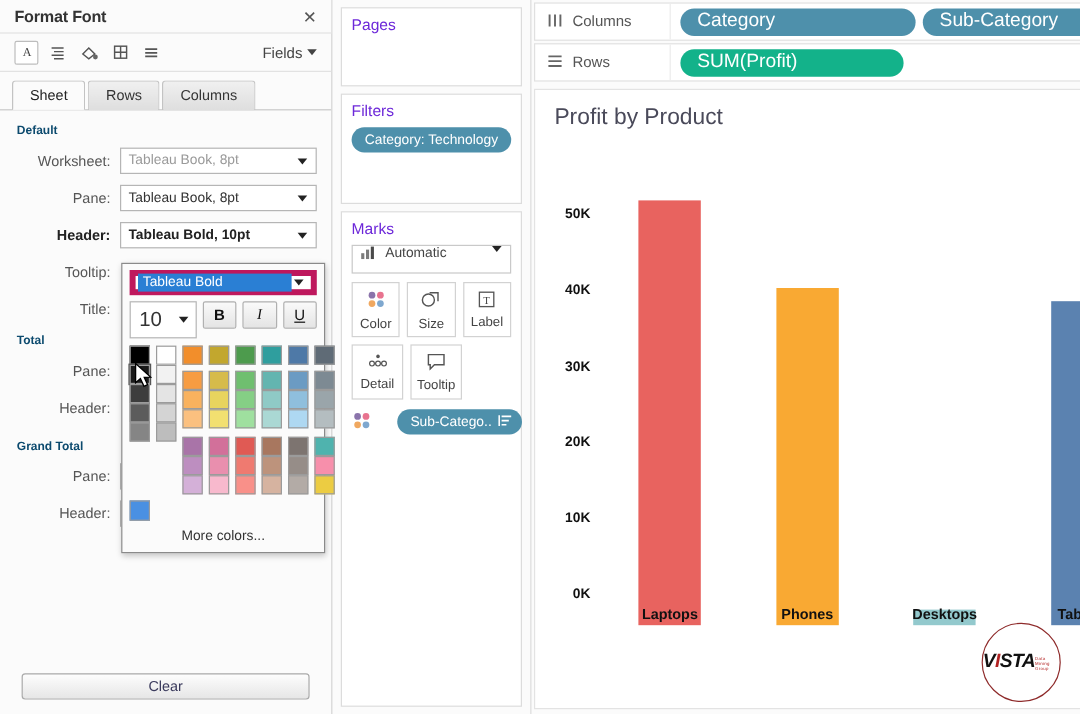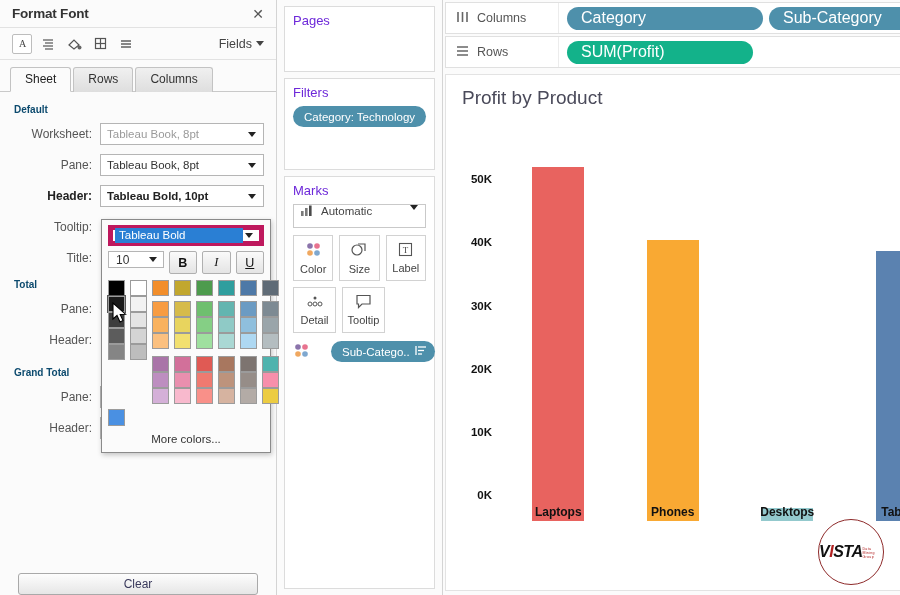--- a/index.html
+++ b/index.html
@@ -63,21 +63,21 @@
     flex:1; height:22px; background:#fff; border:1px solid #b5b5b5;
     display:flex; align-items:center; padding:0 4px 0 6px;
     font-size:11.5px; color:#333;
   }
   .combo .val { flex:1; overflow:hidden; white-space:nowrap; }
   .combo.dim .val { color:#9a9a9a; }
   .combo .val.bold { font-weight:bold; color:#222; }
   .caret { width:0;height:0;border-left:4px solid transparent;border-right:4px solid transparent;border-top:5px solid #222; margin-right:3px;}
 
   .clear-btn {
-    position:absolute; left:18px; bottom:0; width:240px; height:22px;
+    position:absolute; left:18px; bottom:12px; width:240px; height:22px;
     border:1px solid #a9a9a9; border-radius:3px;
     background:linear-gradient(#fdfdfd,#e6e6e6);
     font-size:12px; color:#3a3a5c; display:flex;align-items:center;justify-content:center;
   }
 
   
   .font-popup {
     position:absolute; left:101px; top:219px; width:170px;
     background:#fbfbfb; border:1px solid #8a8a8a; z-index:40;
     box-shadow:1px 2px 5px rgba(0,0,0,.22);
@@ -85,22 +85,22 @@
   }
   .fp-name {
     height:21px; background:#fff; border:5px solid #be185d;
     display:flex;align-items:center;padding:0 3px 0 0; margin-bottom:5px;
   }
   .fp-name .sel-text {
     flex:1; background:#2a7fd4; color:#fff; font-size:11.5px; padding:1px 2px 2px 4px; margin:1px 2px;
   }
   .fp-row2 { display:flex; gap:5px; margin-bottom:6px; }
   .fp-size {
-    width:58px;height:17px;background:#fff;border:1px solid #b5b5b5;
-    display:flex;align-items:center;padding:0 3px 0 7px; font-size:12px; color:#333;
+    width:58px;height:31px;background:#fff;border:1px solid #b5b5b5;
+    display:flex;align-items:center;padding:0 3px 0 7px; font-size:17px; color:#333;
   }
   .fp-size .v { flex:1; }
   .fp-biu {
     width:30px;height:23px;border:1px solid #b0b0b0;border-radius:2px;
     background:linear-gradient(#fafafa,#e4e4e4);
     display:flex;align-items:center;justify-content:center;font-size:12.5px;color:#111;
   }
   .sw-grid { display:flex; gap:5px; margin-bottom:2px; }
   .sw-col { display:flex; flex-direction:column; }
   .sw {

